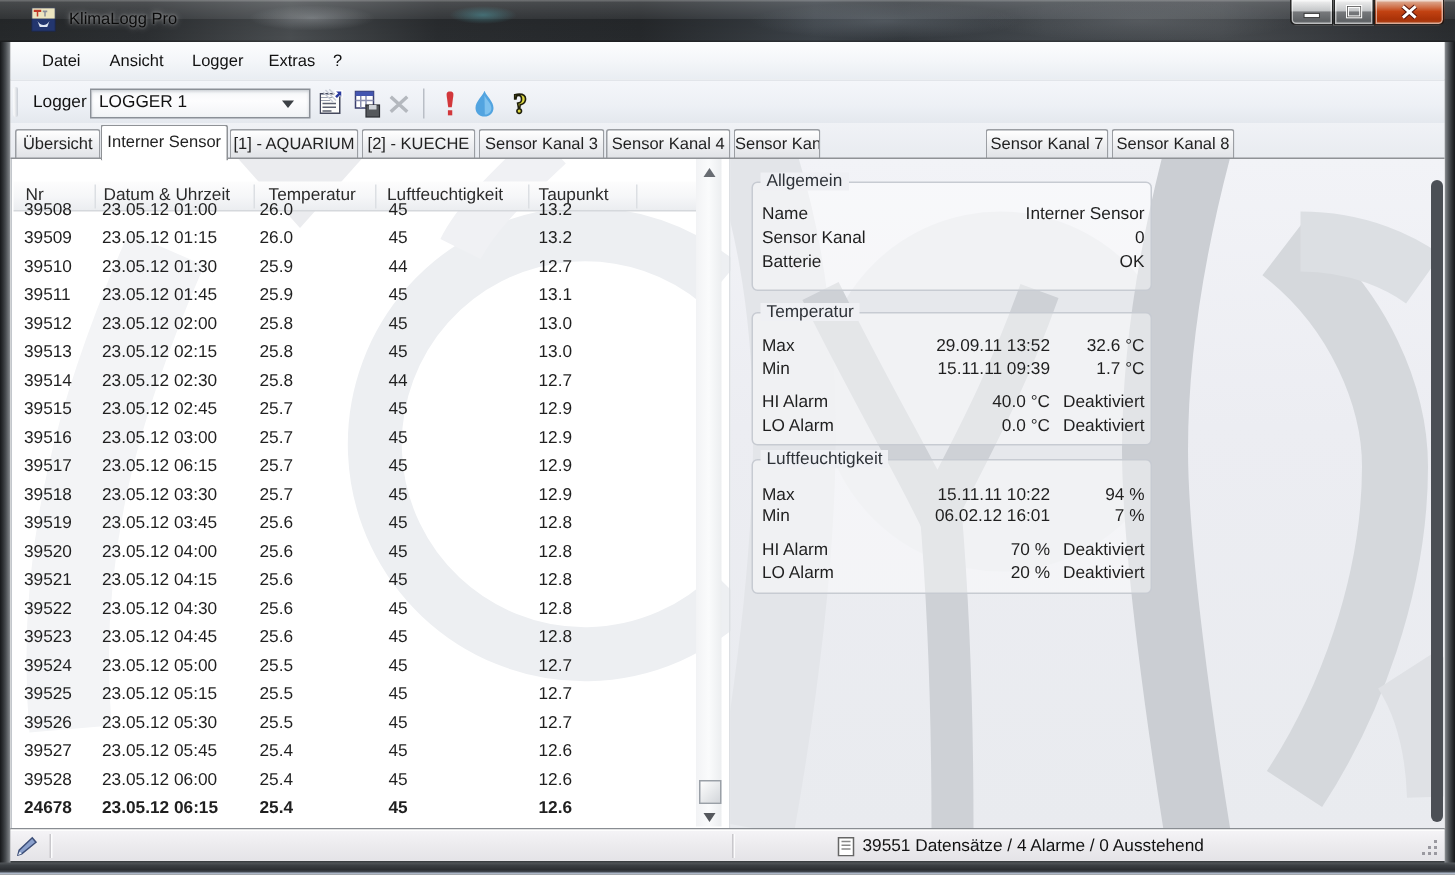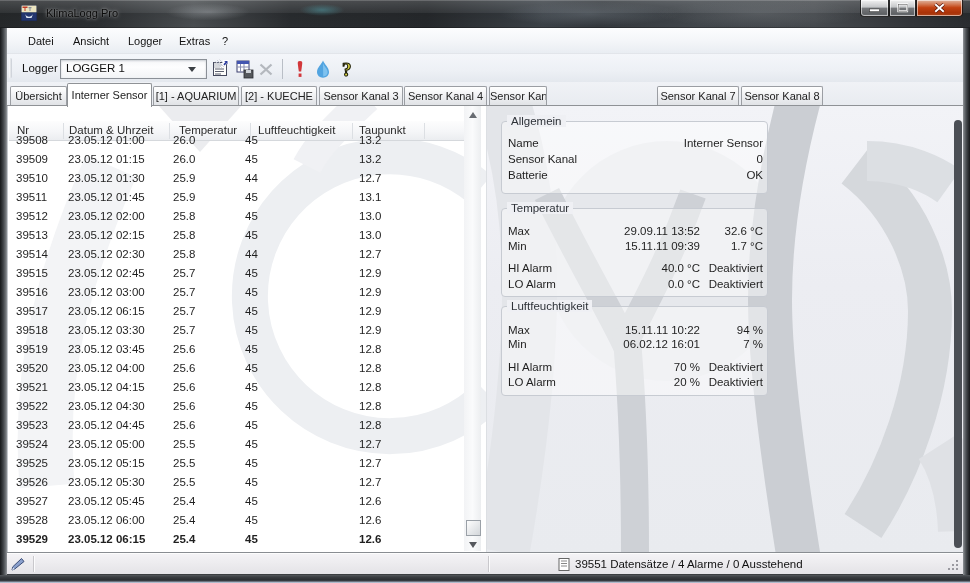--- a/index.html
+++ b/index.html
@@ -73,21 +73,21 @@
 #grid{position:absolute;left:0;top:0;width:480px;height:446px;box-sizing:border-box;border-left:1px solid #c3c7cc;border-right:1px solid #dcdfe3;background:transparent;}
 #thead{position:absolute;left:1px;top:15px;width:455px;height:20px;
  background:linear-gradient(to bottom,#fdfdfd 0%,#f5f6f8 55%,#ebedf0 100%);
  border-bottom:1px solid #d5d8dc;box-sizing:border-box;color:#2b2b2b;}
 .hsep{position:absolute;top:2px;width:1px;height:16px;background:#dcdfe3;}
 .hcell{position:absolute;top:3px;}
 .row{position:absolute;left:1px;width:455px;height:19px;color:#1f1f1f;}
 .c0{position:absolute;left:7px;top:3px;}
 .c1{position:absolute;left:59px;top:3px;}
 .c2{position:absolute;left:164px;top:3px;}
-.c3{position:absolute;left:236px;top:3px;}
+.c3{position:absolute;left:250px;top:3px;}
 .c4{position:absolute;left:350px;top:3px;}
 
 #vscroll{position:absolute;left:456px;top:0px;width:17px;height:445px;
  background:linear-gradient(to right,#f2f3f5,#fafbfc 50%,#eceef0);}
 #vthumb{position:absolute;left:458px;top:414px;width:15px;height:16px;box-sizing:border-box;
  border:1px solid #9aa0a7;background:linear-gradient(135deg,#fdfdfd 0%,#e8eaec 50%,#d3d6da 100%);}
 .sarrow{position:absolute;width:0;height:0;border-left:4px solid transparent;border-right:4px solid transparent;}
 
 .gbox{position:absolute;border:1px solid #c7cbd2;border-radius:4px;background:rgba(255,255,255,0.45);}
 .glabel{position:absolute;color:#2e3238;background:#eff0f4;padding:0 4px;}
@@ -418,21 +418,21 @@
           <span class="c4">12.6</span>
         </div>
    <div class="row" style="top:405px;">
           <span class="c0">39528</span>
           <span class="c1">23.05.12 06:00</span>
           <span class="c2">25.4</span>
           <span class="c3">45</span>
           <span class="c4">12.6</span>
         </div>
    <div class="row" style="top:424px;font-weight:bold;">
-          <span class="c0">39529</span>
+          <span class="c0">24678</span>
           <span class="c1">23.05.12 06:15</span>
           <span class="c2">25.4</span>
           <span class="c3">45</span>
           <span class="c4">12.6</span>
         </div>
   </div>
   <div id="vscroll">
    <div class="sarrow" style="left:5px;top:6px;border-bottom:6px solid #686c72;"></div>
    <div class="sarrow" style="left:5px;top:436px;border-top:6px solid #55585d;"></div>
   </div>

